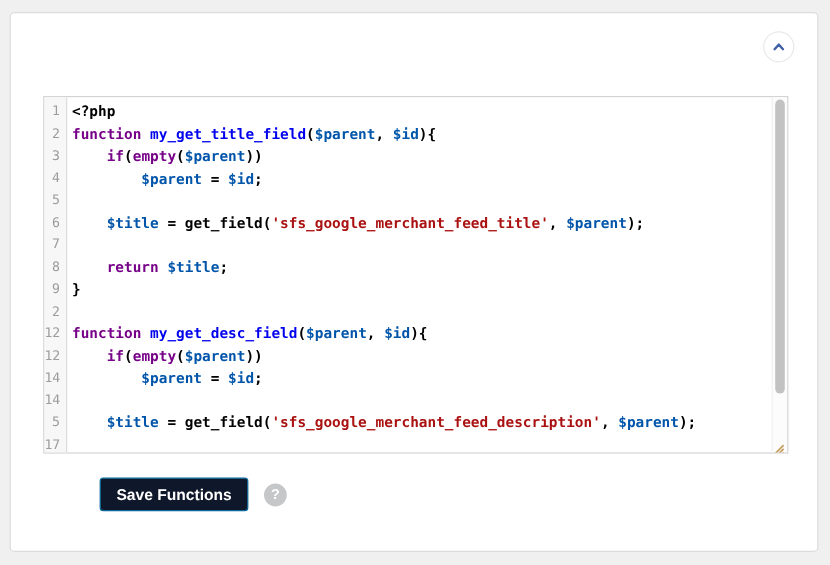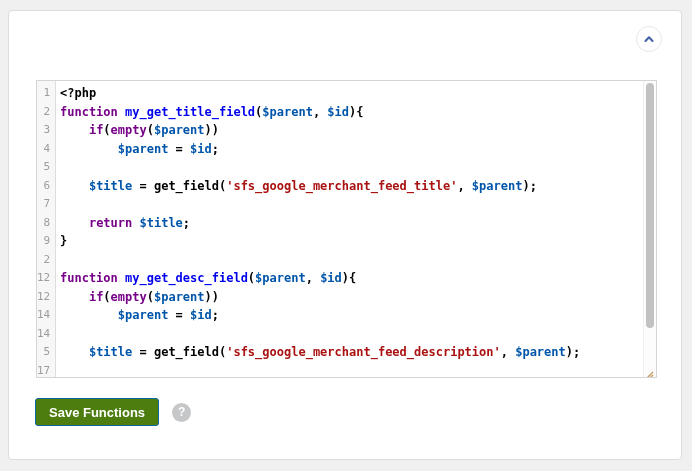--- a/index.html
+++ b/index.html
@@ -104,17 +104,17 @@
       <div class="scroll-thumb" style="background: rgb(194, 194, 194);"></div>
     </div>
     <div class="resize-grip">
       <svg width="10" height="10" viewBox="0 0 10 10">
         <path d="M9 2 L2 9 M9 5 L5 9 M9 8 L8 9" stroke="#bc8b41" stroke-width="1.4" fill="none" opacity="0.85"></path>
       </svg>
     </div>
   </div>
 
   <div class="actions">
-    <button class="save-btn" style="background: #4d7c0f; border-color: rgb(11, 106, 156); color: rgb(255, 255, 255);">Save Functions</button>
+    <button class="save-btn" style="background: #0f172a; border-color: rgb(11, 106, 156); color: rgb(255, 255, 255); margin-left: 48px;">Save Functions</button>
     <span class="help-icon" style="background: rgb(198, 199, 201);">?</span>
   </div>
 
 </div>
 
 </body></html>

